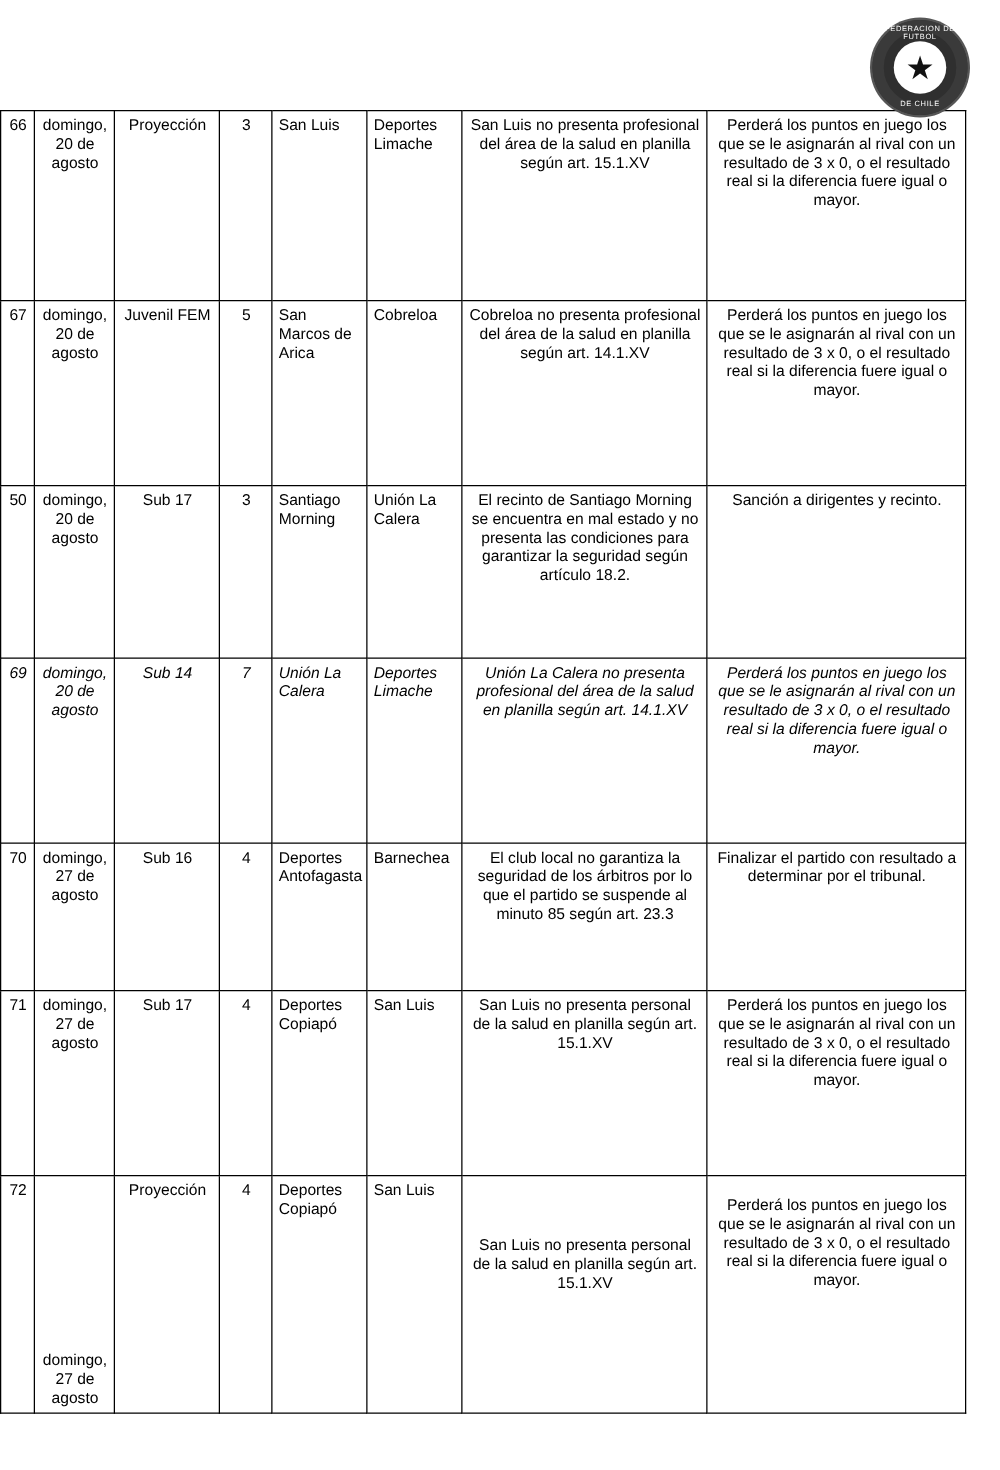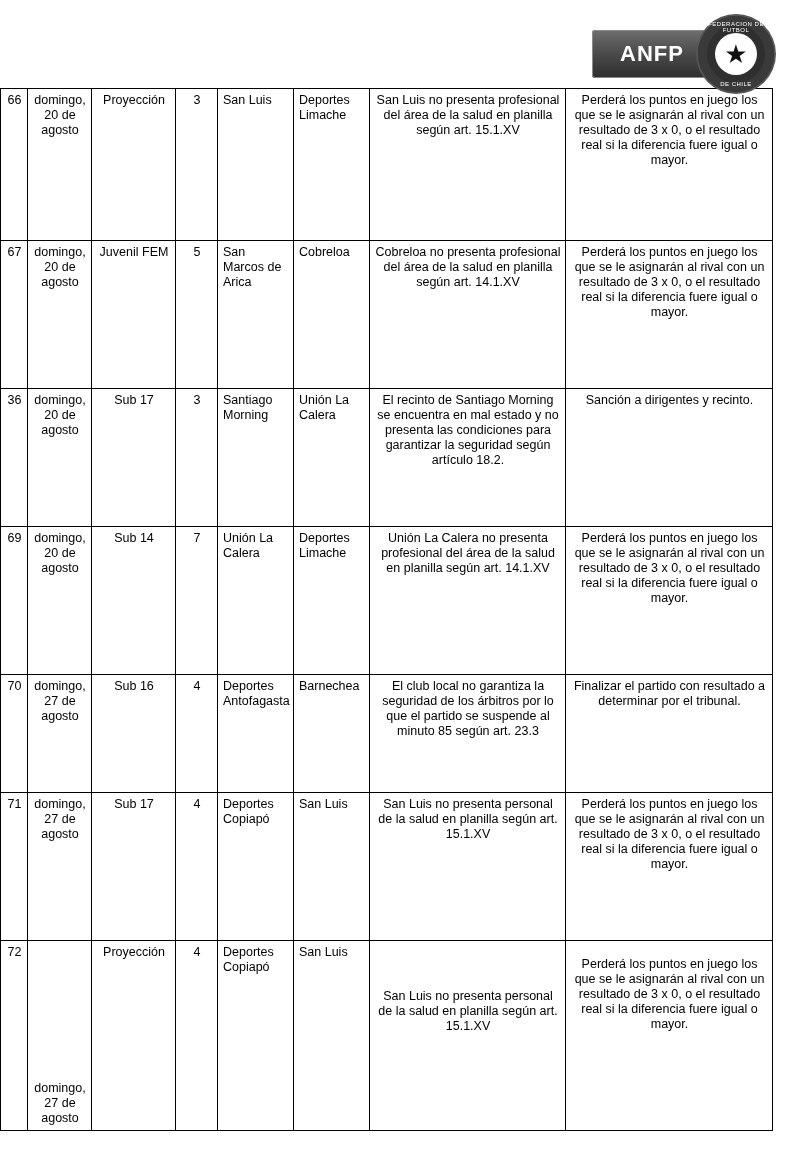--- a/index.html
+++ b/index.html
@@ -159,23 +159,20 @@
     vertical-align: top;
     padding-top: 6px;
   }
   td.sancion { vertical-align: top; }
 </style>
 </head>
 <body>
 
 <div class="doc-header">
   <div class="logo-block">
-    <div class="anfp-plate">
-      <span class="anfp-text">ANFP</span>
-    </div>
     <div class="ffch-badge">
       <div class="ring-text"></div>
       <div class="top-arc">FEDERACION DE FUTBOL</div>
       <div class="inner-circle">
         <span class="star">★</span>
       </div>
       <div class="bottom-arc">DE CHILE</div>
     </div>
   </div>
 </div>
@@ -207,30 +204,30 @@
         <td class="num">67</td>
         <td class="date">domingo, 20 de agosto</td>
         <td class="serie">Juvenil FEM</td>
         <td class="fecha">5</td>
         <td class="team">San Marcos de Arica</td>
         <td class="team">Cobreloa</td>
         <td class="detalle">Cobreloa no presenta profesional del área de la salud en planilla según art. 14.1.XV</td>
         <td class="sancion">Perderá los puntos en juego los que se le asignarán al rival con un resultado de 3 x 0, o el resultado real si la diferencia fuere igual o mayor.</td>
       </tr>
       <tr style="height:138px;">
-        <td class="num">36</td>
+        <td class="num">50</td>
         <td class="date">domingo, 20 de agosto</td>
         <td class="serie">Sub 17</td>
         <td class="fecha">3</td>
         <td class="team">Santiago Morning</td>
         <td class="team">Unión La Calera</td>
         <td class="detalle">El recinto de Santiago Morning se encuentra en mal estado y no presenta las condiciones para garantizar la seguridad según artículo 18.2.</td>
         <td class="sancion">Sanción a dirigentes y recinto.</td>
       </tr>
-      <tr style="height:148px;">
+      <tr style="height:148px;font-style:italic;">
         <td class="num">69</td>
         <td class="date">domingo, 20 de agosto</td>
         <td class="serie">Sub 14</td>
         <td class="fecha">7</td>
         <td class="team">Unión La Calera</td>
         <td class="team">Deportes Limache</td>
         <td class="detalle">Unión La Calera no presenta profesional del área de la salud en planilla según art. 14.1.XV</td>
         <td class="sancion">Perderá los puntos en juego los que se le asignarán al rival con un resultado de 3 x 0, o el resultado real si la diferencia fuere igual o mayor.</td>
       </tr>
       <tr style="height:118px;">

